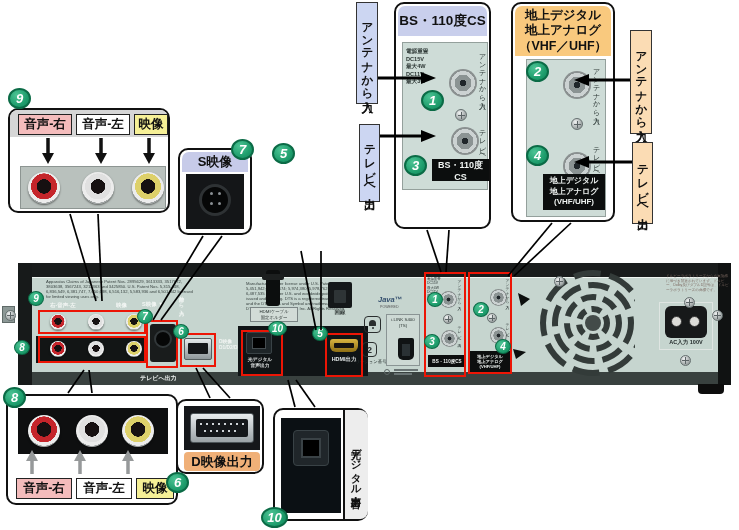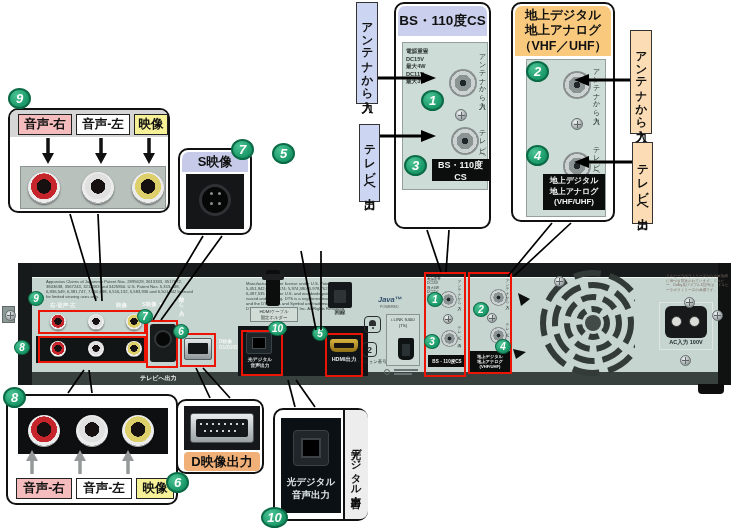--- a/index.html
+++ b/index.html
@@ -253,22 +253,20 @@
     </div>
     <div class="abs ctr" style="left:6px;top:51px;width:76px;height:19px;background:#f0b078;border-radius:4px;font-weight:bold;font-size:13px;">D映像出力</div>
   </div>
   <span class="abs badge big" style="left:166px;top:472px;">6</span>
 
   <div class="abs callout" style="left:273px;top:408px;width:95px;height:113px;">
     <div class="abs vtext ctr" style="left:68px;top:0px;width:25px;height:109px;background:#ededed;border-left:2px solid #111;border-radius:0 8px 8px 0;font-size:10.5px;font-weight:bold;">光デジタル音声出力</div>
     <div class="abs" style="left:6px;top:8px;width:60px;height:95px;background:#0b1014;">
       <span class="abs" style="left:12px;top:12px;width:36px;height:36px;background:#20262a;border-radius:4px;border:1px solid #394246;"></span>
       <span class="abs" style="left:20px;top:20px;width:20px;height:20px;background:#000;border:2px solid #3a4246;"></span>
-      <div class="abs pre ctr" style="left:0px;top:54px;width:60px;height:34px;font-size:9.5px;line-height:1.35;font-weight:bold;color:#dfe6e8;">光デジタル
-音声出力</div>
     </div>
   </div>
   <span class="abs badge big" style="left:261px;top:507px;width:27px;">10</span>
 
   <svg class="abs" style="left:0;top:0;z-index:60;pointer-events:none;" width="739" height="530" viewBox="0 0 739 530">
     <g stroke="#000" stroke-width="1.7" fill="none">
 
       <path d="M70,214 L96,301"></path>
         <path d="M98,214 L102,301"></path>
 

